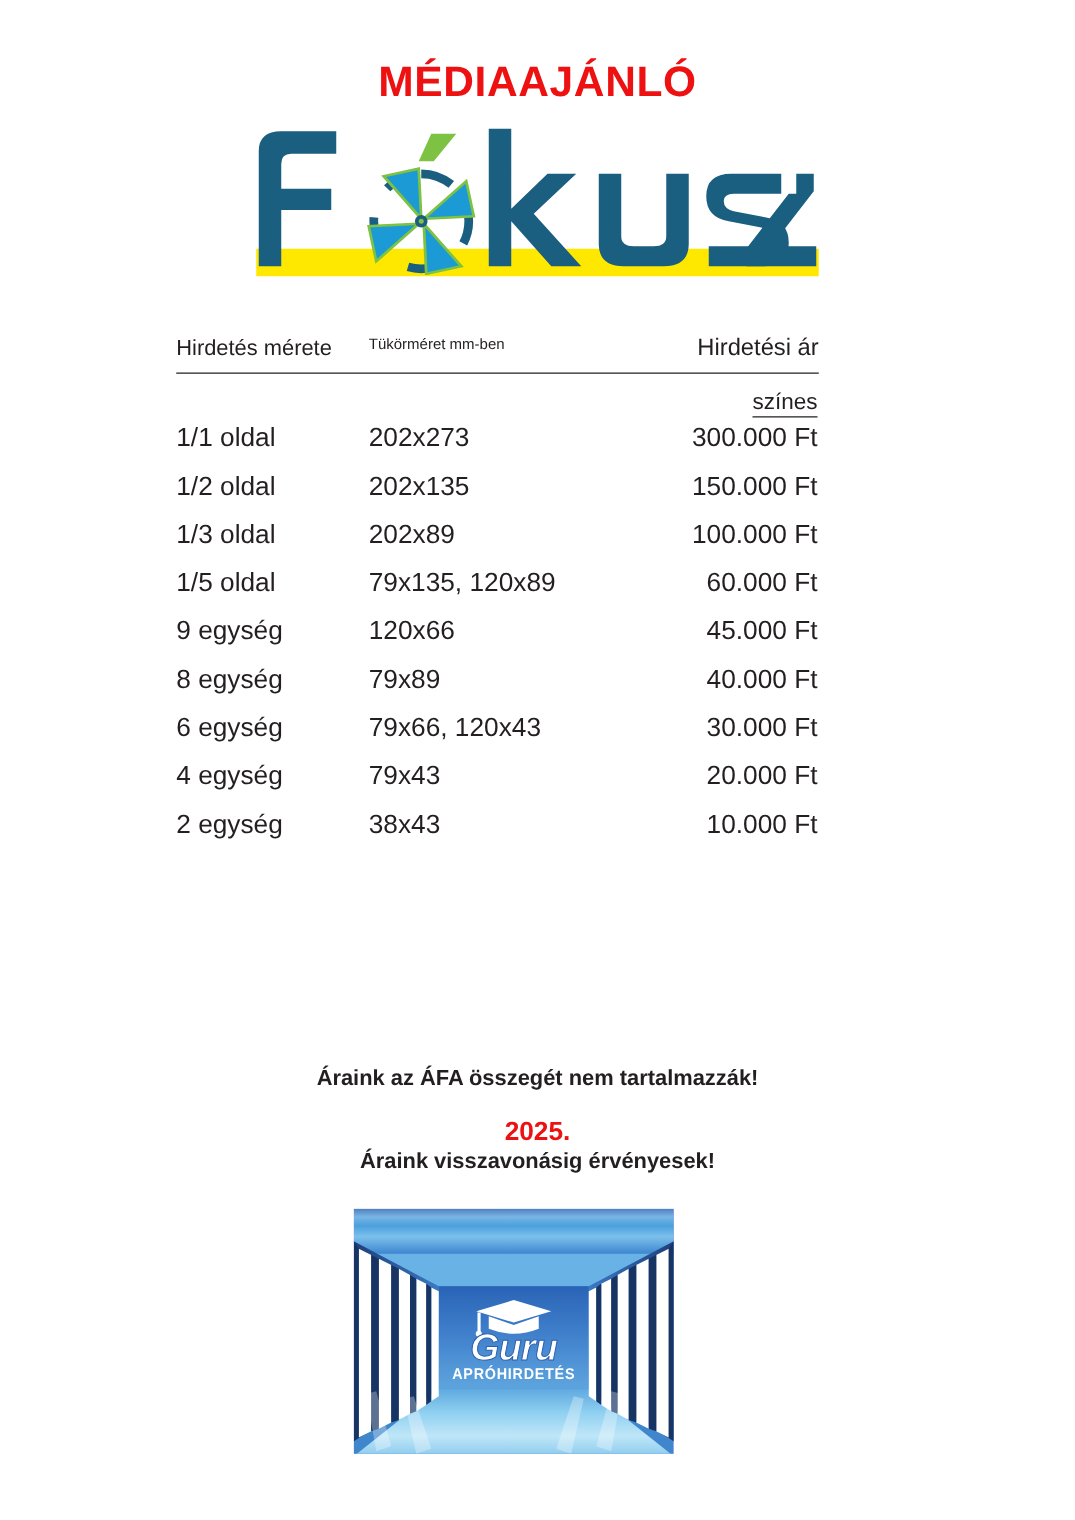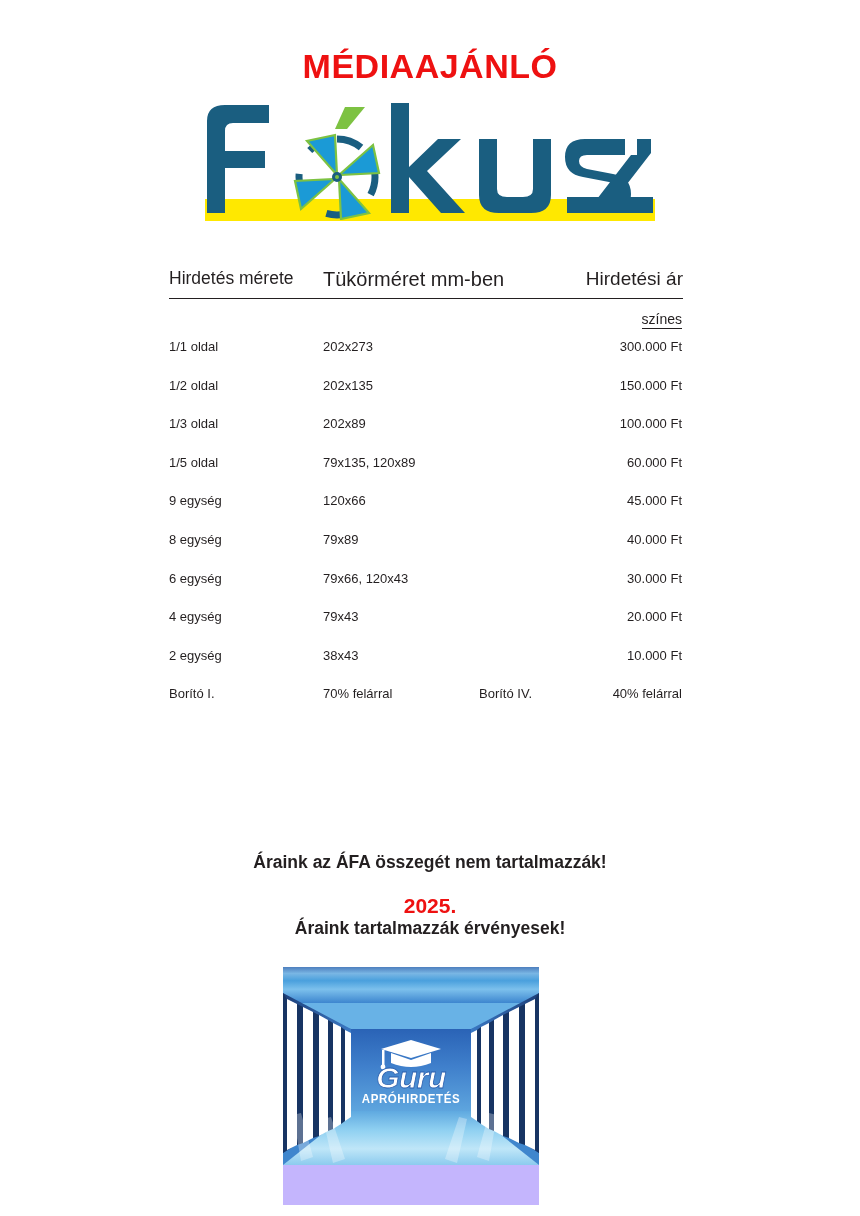--- a/index.html
+++ b/index.html
@@ -54,56 +54,55 @@
     height: 120px;
   }
   .logo-letters svg { display: block; }
 
   
   .rate-table {
     position: absolute;
     left: 141px;
     top: 268px;
     width: 514px;
-    margin-left: 28px;
   }
   .rt-head {
     position: relative;
     height: 30px;
     border-bottom: 1.6px solid #231f20;
   }
   .rt-head .c1 {
     position: absolute; left: 0; top: 0;
     font-size: 17.5px;
   }
   .rt-head .c2 {
     position: absolute; left: 154px; top: 0;
-    font-size: 20px;
+    font-size: 12px;
   }
   .rt-head .c3 {
     position: absolute; right: 0; top: 0;
     font-size: 19px;
   }
   .rt-sub {
     position: relative;
     height: 36px;
   }
   .rt-sub .c3 {
     position: absolute;
     right: 1px;
     top: 12px;
-    font-size: 14px;
+    font-size: 18px;
     border-bottom: 1.4px solid #231f20;
     padding-bottom: 1px;
   }
 
   .rt-row {
     position: relative;
     height: 38.6px;
-    font-size: 13px;
+    font-size: 21px;
   }
   .rt-row .col-size {
     position: absolute;
     left: 0;
     top: 4px;
   }
   .rt-row .col-dim {
     position: absolute;
     left: 154px;
     top: 4px;
@@ -140,21 +139,21 @@
     font-weight: bold;
     color: #ee1111;
   }
 
   
   .guru-img {
     position: absolute;
     left: 283px;
     top: 967px;
     width: 256px;
-    height: 238px;
+    height: 196px;
     overflow: hidden;
     background: #c4b5fd;
   }
   .guru-img svg { display: block; }
 </style>
 </head>
 <body>
 
 <div class="doc-title">MÉDIAAJÁNLÓ</div>
 
@@ -255,33 +254,27 @@
     <span class="col-dim">79x43</span>
     <span class="col-extra"></span>
     <span class="col-price">20.000 Ft</span>
   </div>
   <div class="rt-row">
     <span class="col-size">2 egység</span>
     <span class="col-dim">38x43</span>
     <span class="col-extra"></span>
     <span class="col-price">10.000 Ft</span>
   </div>
-  <div class="rt-row">
-    <span class="col-size">Borító I.</span>
-    <span class="col-dim">70% felárral</span>
-    <span class="col-extra">Borító IV.</span>
-    <span class="col-price">40% felárral</span>
-  </div>
 
 </div>
 
 <div class="notes">
   <div class="note-line">Áraink az ÁFA összegét nem tartalmazzák!</div>
   <div class="note-year">2025.</div>
-  <div class="note-line">Áraink tartalmazzák érvényesek!</div>
+  <div class="note-line">Áraink visszavonásig érvényesek!</div>
 </div>
 
 <div class="guru-img">
   <svg width="256" height="198" viewBox="0 0 256 198" xmlns="http://www.w3.org/2000/svg">
     <defs>
       <linearGradient id="ceil" x1="0" y1="0" x2="0" y2="1">
         <stop offset="0%" stop-color="#4e7fbe"></stop>
         <stop offset="18%" stop-color="#79b6e4"></stop>
         <stop offset="38%" stop-color="#4aa0dd"></stop>
         <stop offset="62%" stop-color="#7cc0ec"></stop>

